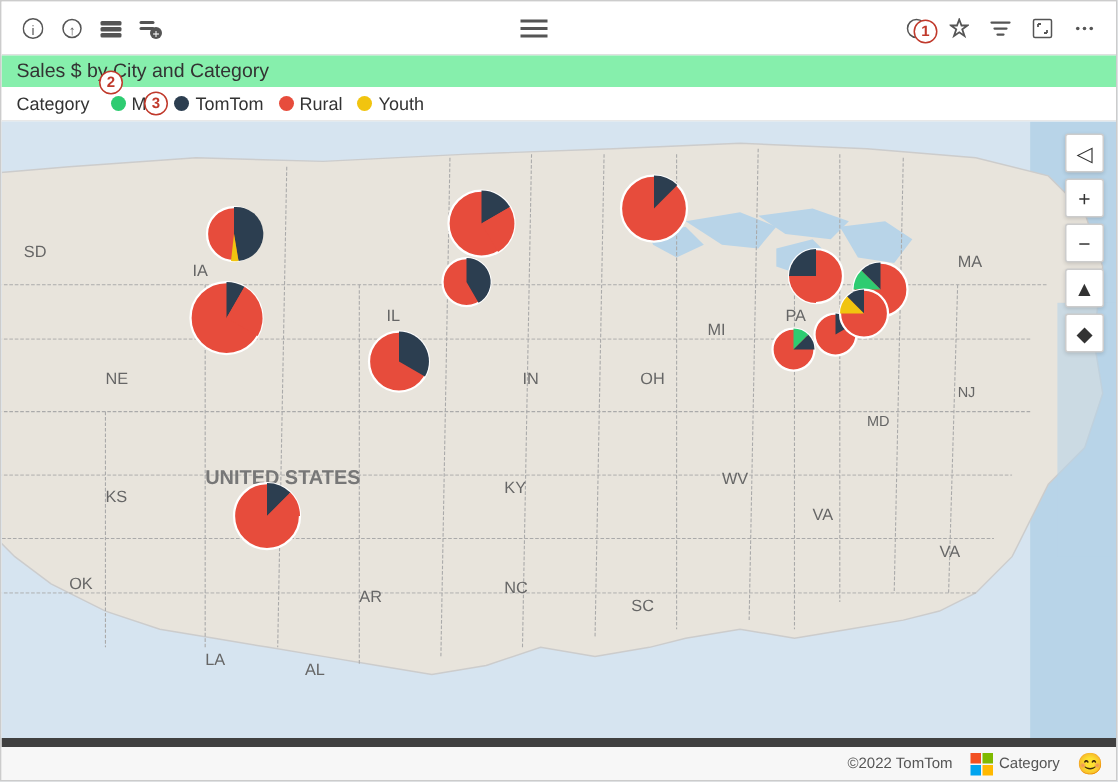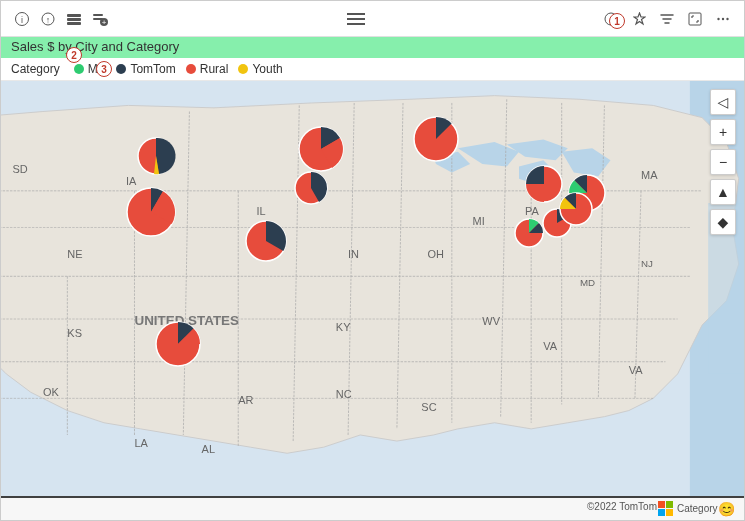--- a/index.html
+++ b/index.html
@@ -18,21 +18,21 @@
     .callout-3 { top: 60px; left: 95px; }
     .title-bar { padding: 2px 10px 4px 10px; font-size: 13px; color: #333; font-weight: 400; background: #86efac; }
     .legend-bar { padding: 4px 10px; display: flex; align-items: center; gap: 10px; font-size: 12px; color: #333; background: #fff; border-bottom: 1px solid #e8e8e8; }
     .legend-label { font-weight: 400; margin-right: 4px; text-align: center; }
     .legend-item { display: flex; align-items: center; gap: 4px; }
     .legend-dot { width: 10px; height: 10px; border-radius: 50%; }
     .map-area { flex: 1; position: relative; background: #d6e4f0; overflow: hidden; }
     .map-svg { width: 100%; height: 100%; }
     .map-controls { position: absolute; right: 8px; top: 8px; display: flex; flex-direction: column; gap: 4px; }
     .map-btn { width: 26px; height: 26px; background: #fff; border: 1px solid #ccc; display: flex; align-items: center; justify-content: center; cursor: pointer; font-size: 14px; color: #333; border-radius: 2px; box-shadow: 0 1px 3px rgba(0,0,0,0.15); }
-    .footer { display: flex; align-items: flex-start; justify-content: flex-end; padding: 3px 8px; background: #f7f7f7; border-top: 2px solid #404040; font-size: 10px; color: #555; gap: 1px; min-height: 24px; }
+    .footer { display: flex; align-items: center; justify-content: flex-end; padding: 3px 8px; background: #f7f7f7; border-top: 6px solid #404040; font-size: 10px; color: #555; gap: 12px; min-height: 24px; }
     .footer-logo { display: flex; align-items: center; gap: 4px; }
     .ms-logo { display: flex; gap: 1px; }
     .ms-sq { width: 7px; height: 7px; }
     .smile-btn { font-size: 14px; cursor: pointer; }
 
     
     .pie-marker { position: absolute; transform: translate(-50%, -50%); }
     .pie-marker svg { display: block; }
   </style>
 </head>

